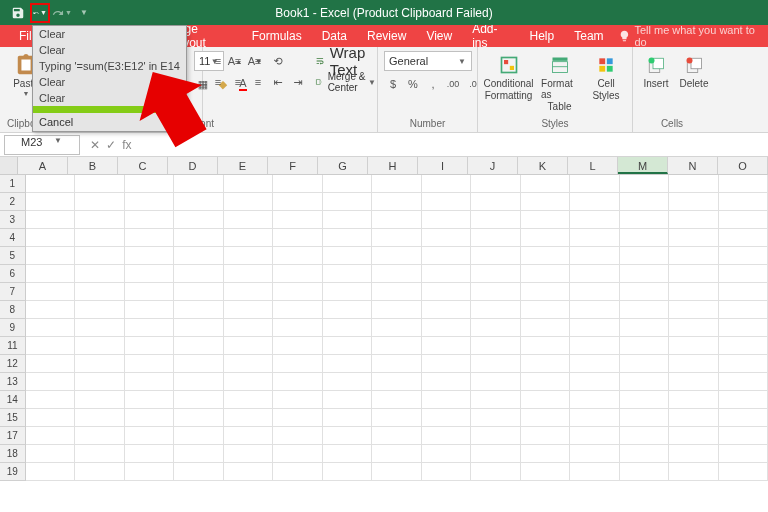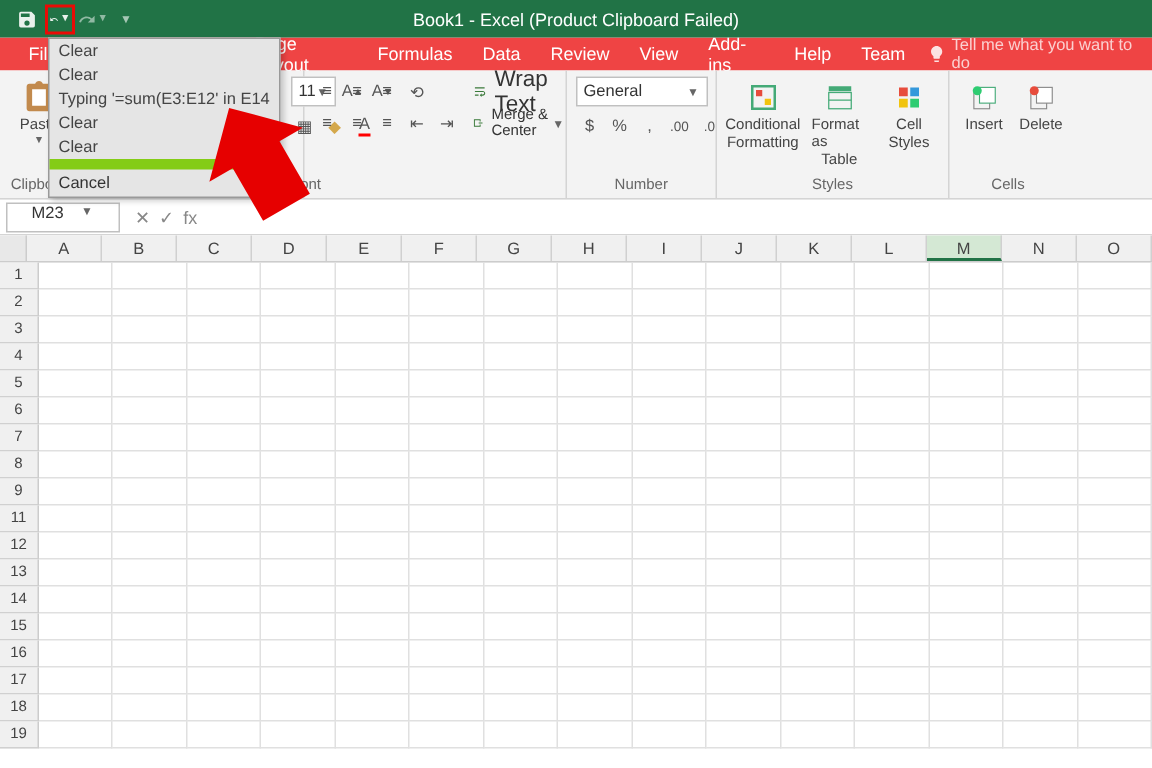--- a/index.html
+++ b/index.html
@@ -532,38 +532,20 @@
         <div class="cell"></div>
         <div class="cell"></div>
         <div class="cell"></div>
         <div class="cell"></div>
         <div class="cell"></div>
         <div class="cell"></div>
         <div class="cell"></div>
         <div class="cell"></div>
       </div>
       <div class="row">
-        <div class="row-h">16</div>
-        <div class="cell"></div>
-        <div class="cell"></div>
-        <div class="cell"></div>
-        <div class="cell"></div>
-        <div class="cell"></div>
-        <div class="cell"></div>
-        <div class="cell"></div>
-        <div class="cell"></div>
-        <div class="cell"></div>
-        <div class="cell"></div>
-        <div class="cell"></div>
-        <div class="cell"></div>
-        <div class="cell"></div>
-        <div class="cell"></div>
-        <div class="cell"></div>
-      </div>
-      <div class="row">
         <div class="row-h">17</div>
         <div class="cell"></div>
         <div class="cell"></div>
         <div class="cell"></div>
         <div class="cell"></div>
         <div class="cell"></div>
         <div class="cell"></div>
         <div class="cell"></div>
         <div class="cell"></div>
         <div class="cell"></div>

